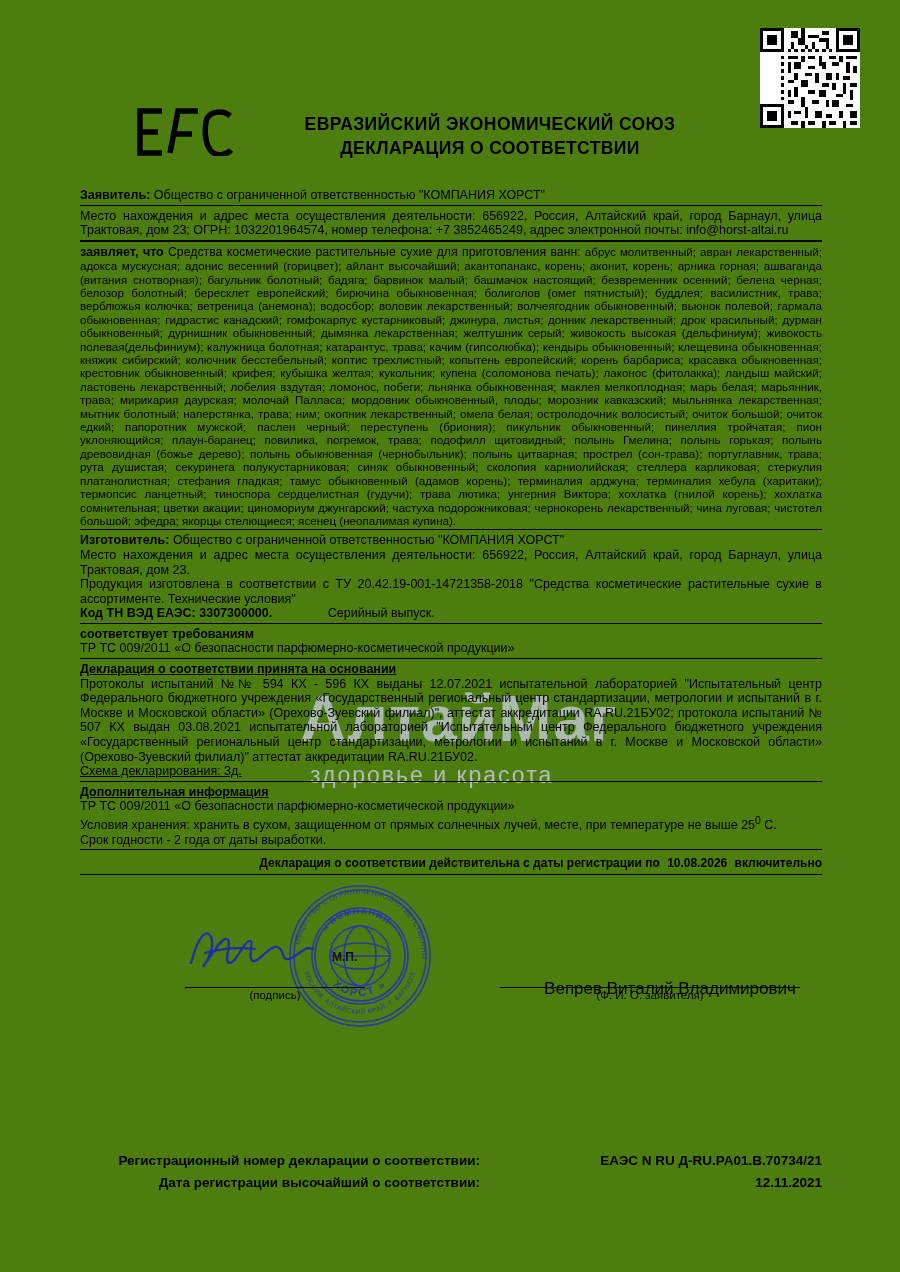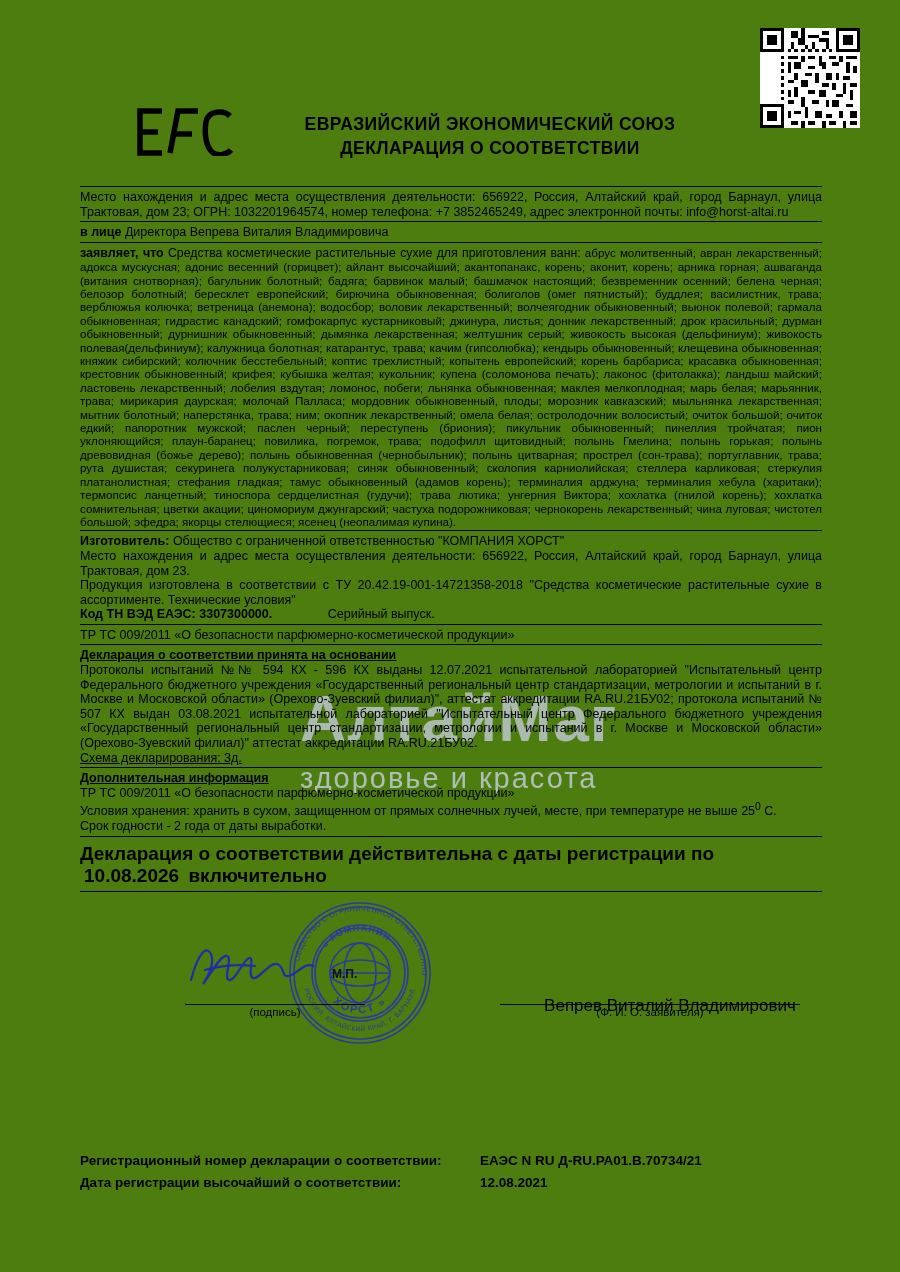--- a/index.html
+++ b/index.html
@@ -80,23 +80,23 @@
   .sec b, .bold { font-weight: bold; }
   .u { text-decoration: underline; }
 
   .sec.first { padding-top: 2px; }
   .lbl { font-weight: bold; }
 
   .tiny { font-size: 11.6px; line-height: 13.4px; }
 
   .decl-valid {
     font-weight: bold;
-    font-size: 19px;
+    font-size: 12px;
     padding: 6px 0 4px 0;
-    text-align: left;
+    text-align: right;
   }
 
   
   .sign-area {
     position: relative;
     height: 160px;
   }
   .stamp {
     position: absolute;
     left: 205px;
@@ -164,20 +164,21 @@
     position: absolute;
     left: 80px;
     top: 1150px;
     width: 742px;
     font-size: 13.5px;
     font-weight: bold;
   }
   .footer .row {
     display: flex;
     line-height: 22px;
+    text-align: right;
   }
   .footer .k { width: 400px; }
   .footer .v { flex: 1; }
 
   
   .watermark {
     position: absolute;
     left: 300px;
     top: 690px;
     width: 420px;
@@ -186,25 +187,26 @@
   }
   .watermark .w1 {
     font-size: 64px;
     font-weight: bold;
     color: #c9cfe3;
     opacity: 0.75;
     letter-spacing: 1px;
     line-height: 58px;
   }
   .watermark .w2 {
-    font-size: 29px;
+    font-size: 23px;
     color: #c9cfe3;
     opacity: 0.8;
     letter-spacing: 2px;
     margin-top: 14px;
+    margin-left: 10px;
   }
 </style>
 </head>
 <body>
 
 <div class="page">
 
   <div class="qr">
     <svg viewBox="0 0 29 29" width="100" height="100" shape-rendering="crispEdges">
       <rect width="29" height="29" fill="#fff"></rect>
@@ -325,31 +327,31 @@
     <div class="line2">ДЕКЛАРАЦИЯ О СООТВЕТСТВИИ</div>
   </div>
 
   <div class="watermark">
     <div class="w1">АлтайМаг</div>
     <div class="w2">здоровье и красота</div>
   </div>
 
   <div class="body">
 
+    <div class="sec first">
+      <span class="lbl">Заявитель:</span>
+      <span>Общество с ограниченной ответственностью "КОМПАНИЯ ХОРСТ"</span>
+    </div>
     <div class="rule"></div>
 
     <div class="sec">
       <span>Место нахождения и адрес места осуществления деятельности: 656922, Россия, Алтайский край, город Барнаул, улица Трактовая, дом 23;   ОГРН: 1032201964574, номер телефона: +7 3852465249, адрес электронной почты: info@horst-altai.ru</span>
     </div>
     <div class="rule"></div>
 
-    <div class="sec">
-      <span class="lbl">в лице</span>
-      <span>Директора Вепрева Виталия Владимировича</span>
-    </div>
     <div class="rule"></div>
 
     <div class="sec tiny">
       <span class="lbl" style="font-size:12.5px">заявляет, что</span>
       <span style="font-size:12.3px">Средства косметические растительные сухие для приготовления ванн:</span>
       <span>абрус  молитвенный; авран лекарственный; адокса  мускусная; адонис весенний (горицвет); айлант высочайший; акантопанакс, корень; аконит, корень; арника горная; ашваганда (витания снотворная); багульник болотный; бадяга; барвинок малый; башмачок настоящий; безвременник осенний; белена черная; белозор болотный; бересклет европейский; бирючина обыкновенная; болиголов (омег пятнистый); буддлея; василистник, трава; верблюжья колючка; ветреница (анемона); водосбор; воловик лекарственный; волчеягодник обыкновенный; вьюнок полевой; гармала обыкновенная; гидрастис канадский; гомфокарпус кустарниковый; джинура, листья; донник лекарственный;  дрок красильный; дурман обыкновенный; дурнишник обыкновенный; дымянка лекарственная; желтушник серый; живокость высокая (дельфиниум); живокость полевая(дельфиниум); калужница болотная; катарантус, трава; качим (гипсолюбка); кендырь обыкновенный; клещевина обыкновенная; княжик сибирский; колючник бесстебельный; коптис трехлистный; копытень европейский; корень барбариса; красавка обыкновенная; крестовник обыкновенный; крифея; кубышка желтая; кукольник; купена (соломонова печать); лаконос (фитолакка); ландыш майский; ластовень лекарственный; лобелия вздутая; ломонос, побеги; льнянка обыкновенная; маклея мелкоплодная; марь белая; марьянник, трава; мирикария даурская; молочай Палласа; мордовник  обыкновенный, плоды; морозник кавказский; мыльнянка лекарственная; мытник болотный; наперстянка, трава; ним; окопник лекарственный; омела белая; остролодочник волосистый; очиток большой; очиток едкий; папоротник мужской; паслен черный; переступень (бриония); пикульник обыкновенный; пинеллия тройчатая; пион уклоняющийся; плаун-баранец; повилика, погремок, трава; подофилл щитовидный; полынь Гмелина; полынь горькая; полынь древовидная (божье дерево); полынь обыкновенная (чернобыльник); полынь цитварная; прострел (сон-трава); португлавник, трава; рута душистая; секуринега полукустарниковая; синяк обыкновенный; сколопия карниолийская; стеллера карликовая; стеркулия платанолистная; стефания гладкая; тамус обыкновенный (адамов корень); терминалия арджуна; терминалия хебула (харитаки); термопсис ланцетный; тиноспора сердцелистная (гудучи); трава лютика; унгерния Виктора; хохлатка (гнилой корень); хохлатка сомнительная; цветки акации; циномориум джунгарский; частуха подорожниковая; чернокорень лекарственный; чина луговая; чистотел большой; эфедра; якорцы стелющиеся; ясенец (неопалимая купина).</span>
     </div>
     <div class="rule"></div>
 
     <div class="sec">
@@ -359,20 +361,21 @@
       <div>Продукция изготовлена в соответствии с ТУ 20.42.19-001-14721358-2018 "Средства косметические растительные сухие в ассортименте. Технические условия"</div>
       <div>
         <span class="bold">Код ТН ВЭД ЕАЭС:</span>
         <span class="bold">3307300000.</span>
         <span style="margin-left:52px">Серийный выпуск.</span>
       </div>
     </div>
     <div class="rule"></div>
 
     <div class="sec">
+      <div class="lbl">соответствует требованиям</div>
       <div>ТР ТС 009/2011 «О безопасности парфюмерно-косметической продукции»</div>
     </div>
     <div class="rule"></div>
 
     <div class="sec">
       <div class="lbl u">Декларация о соответствии принята на основании</div>
       <div>Протоколы испытаний №№ 594 КХ - 596 КХ выданы 12.07.2021  испытательной лабораторией "Испытательный центр Федерального бюджетного учреждения «Государственный региональный центр стандартизации, метрологии и испытаний в г. Москве и Московской области» (Орехово-Зуевский филиал)", аттестат аккредитации RA.RU.21БУ02; протокола испытаний № 507 КХ выдан 03.08.2021  испытательной лабораторией "Испытательный центр Федерального бюджетного учреждения «Государственный региональный центр стандартизации, метрологии и испытаний в г. Москве и Московской области» (Орехово-Зуевский филиал)" аттестат аккредитации RA.RU.21БУ02.</div>
       <div class="u" style="display:inline-block">Схема декларирования: 3д.</div>
     </div>
     <div class="rule"></div>
@@ -451,17 +454,17 @@
     </div>
   </div>
 
   <div class="footer">
     <div class="row">
       <div class="k">Регистрационный номер декларации о соответствии:</div>
       <div class="v">ЕАЭС N RU Д-RU.РА01.В.70734/21</div>
     </div>
     <div class="row">
       <div class="k">Дата регистрации высочайший о соответствии:</div>
-      <div class="v">12.08.2021</div>
+      <div class="v">12.11.2021</div>
     </div>
   </div>
 
 </div>
 
 </body></html>

